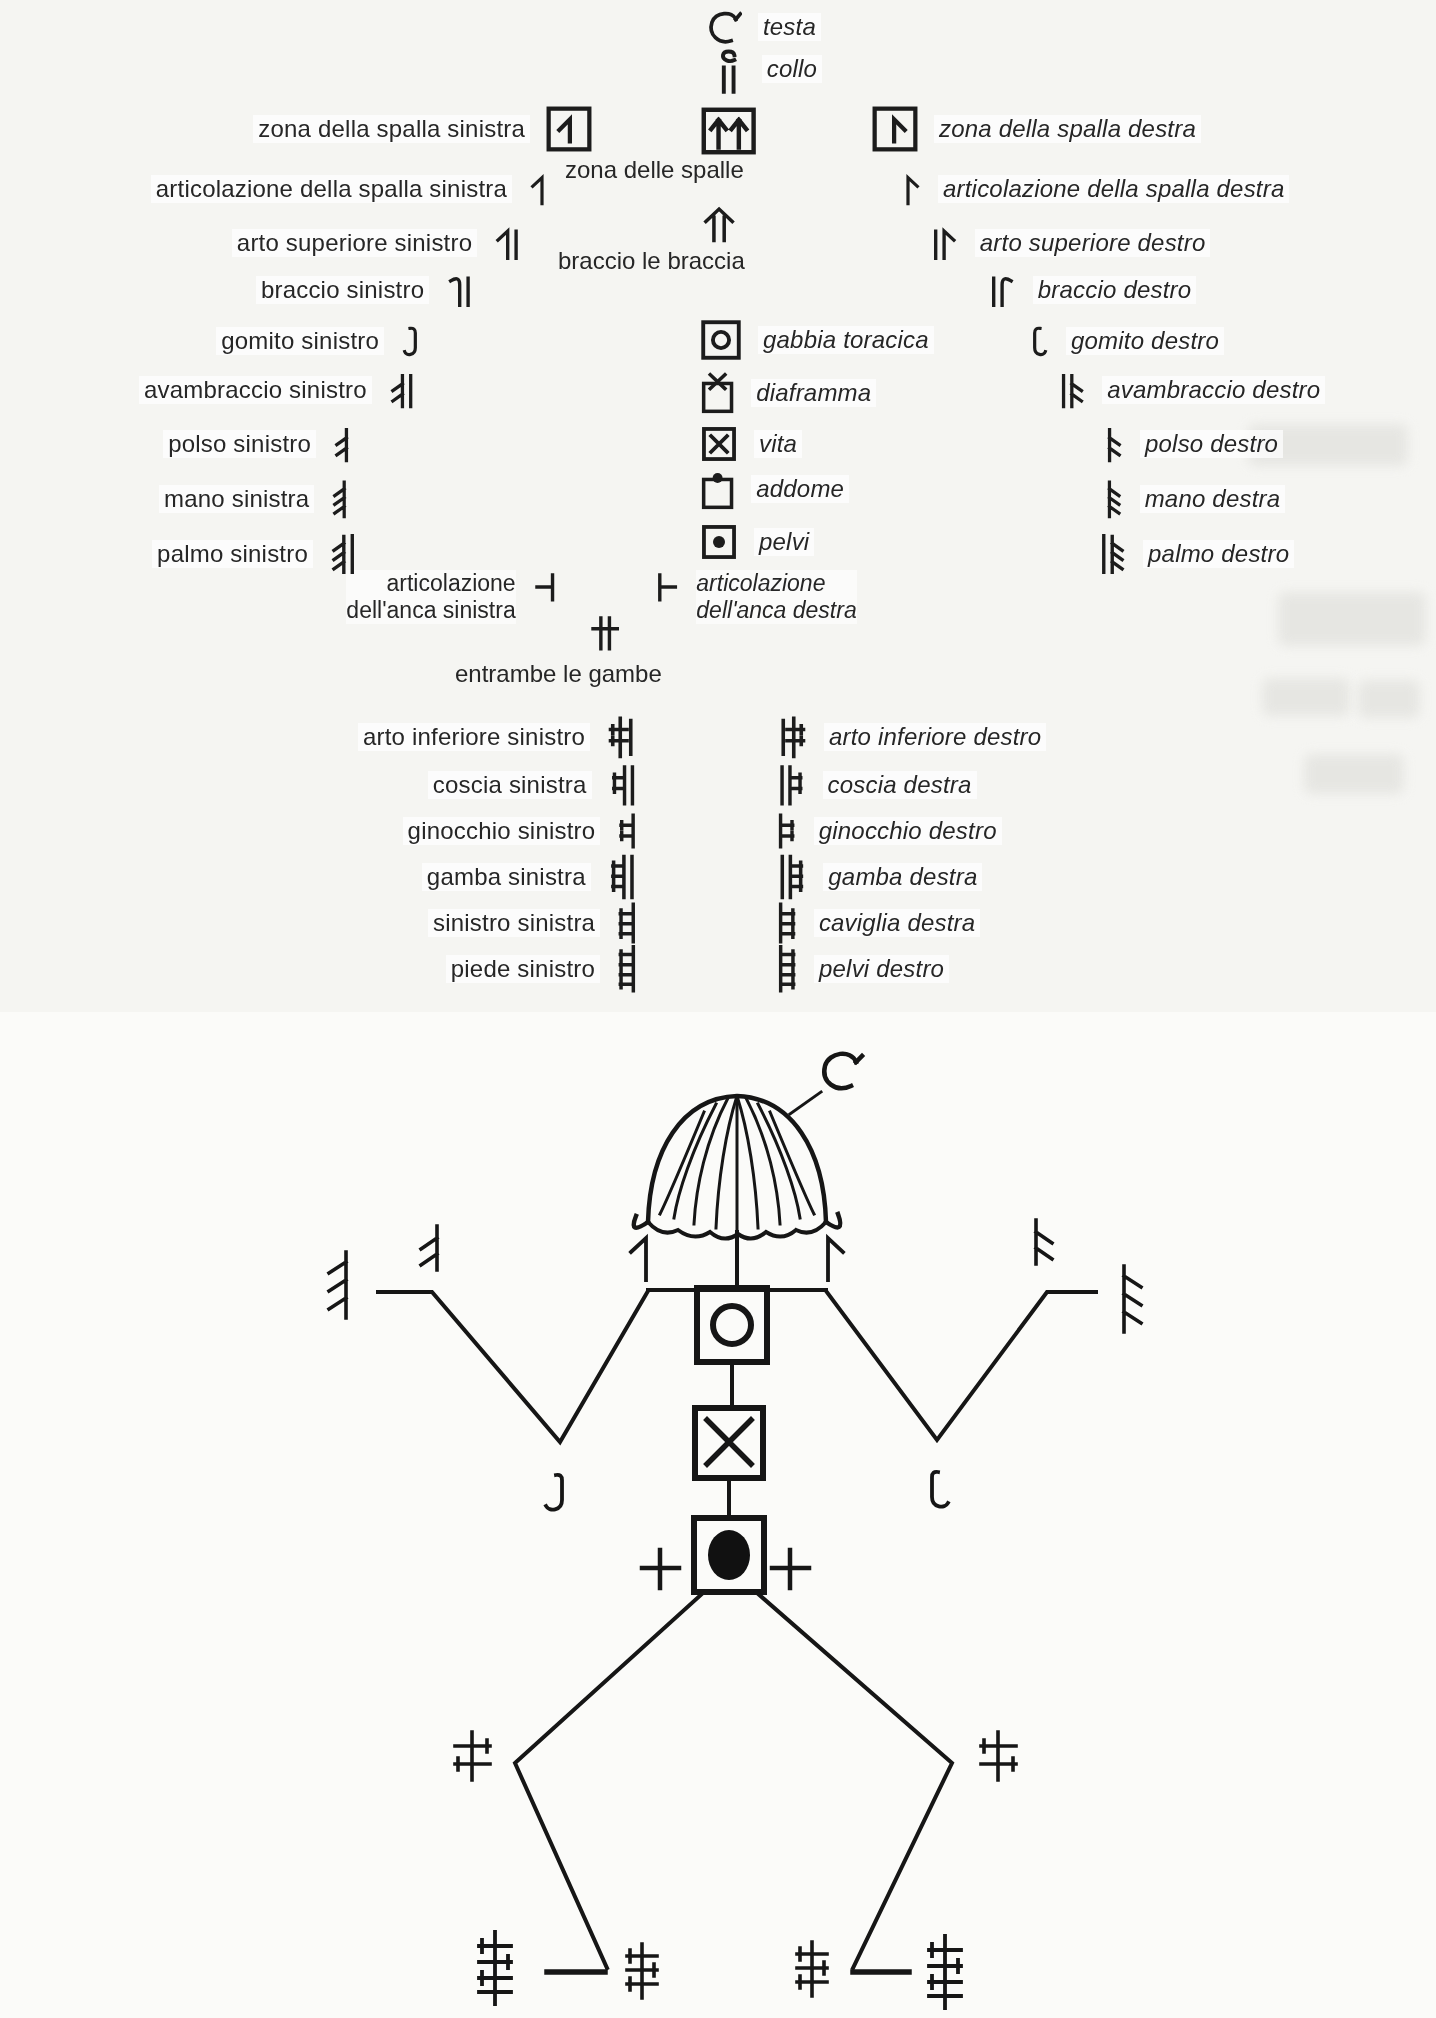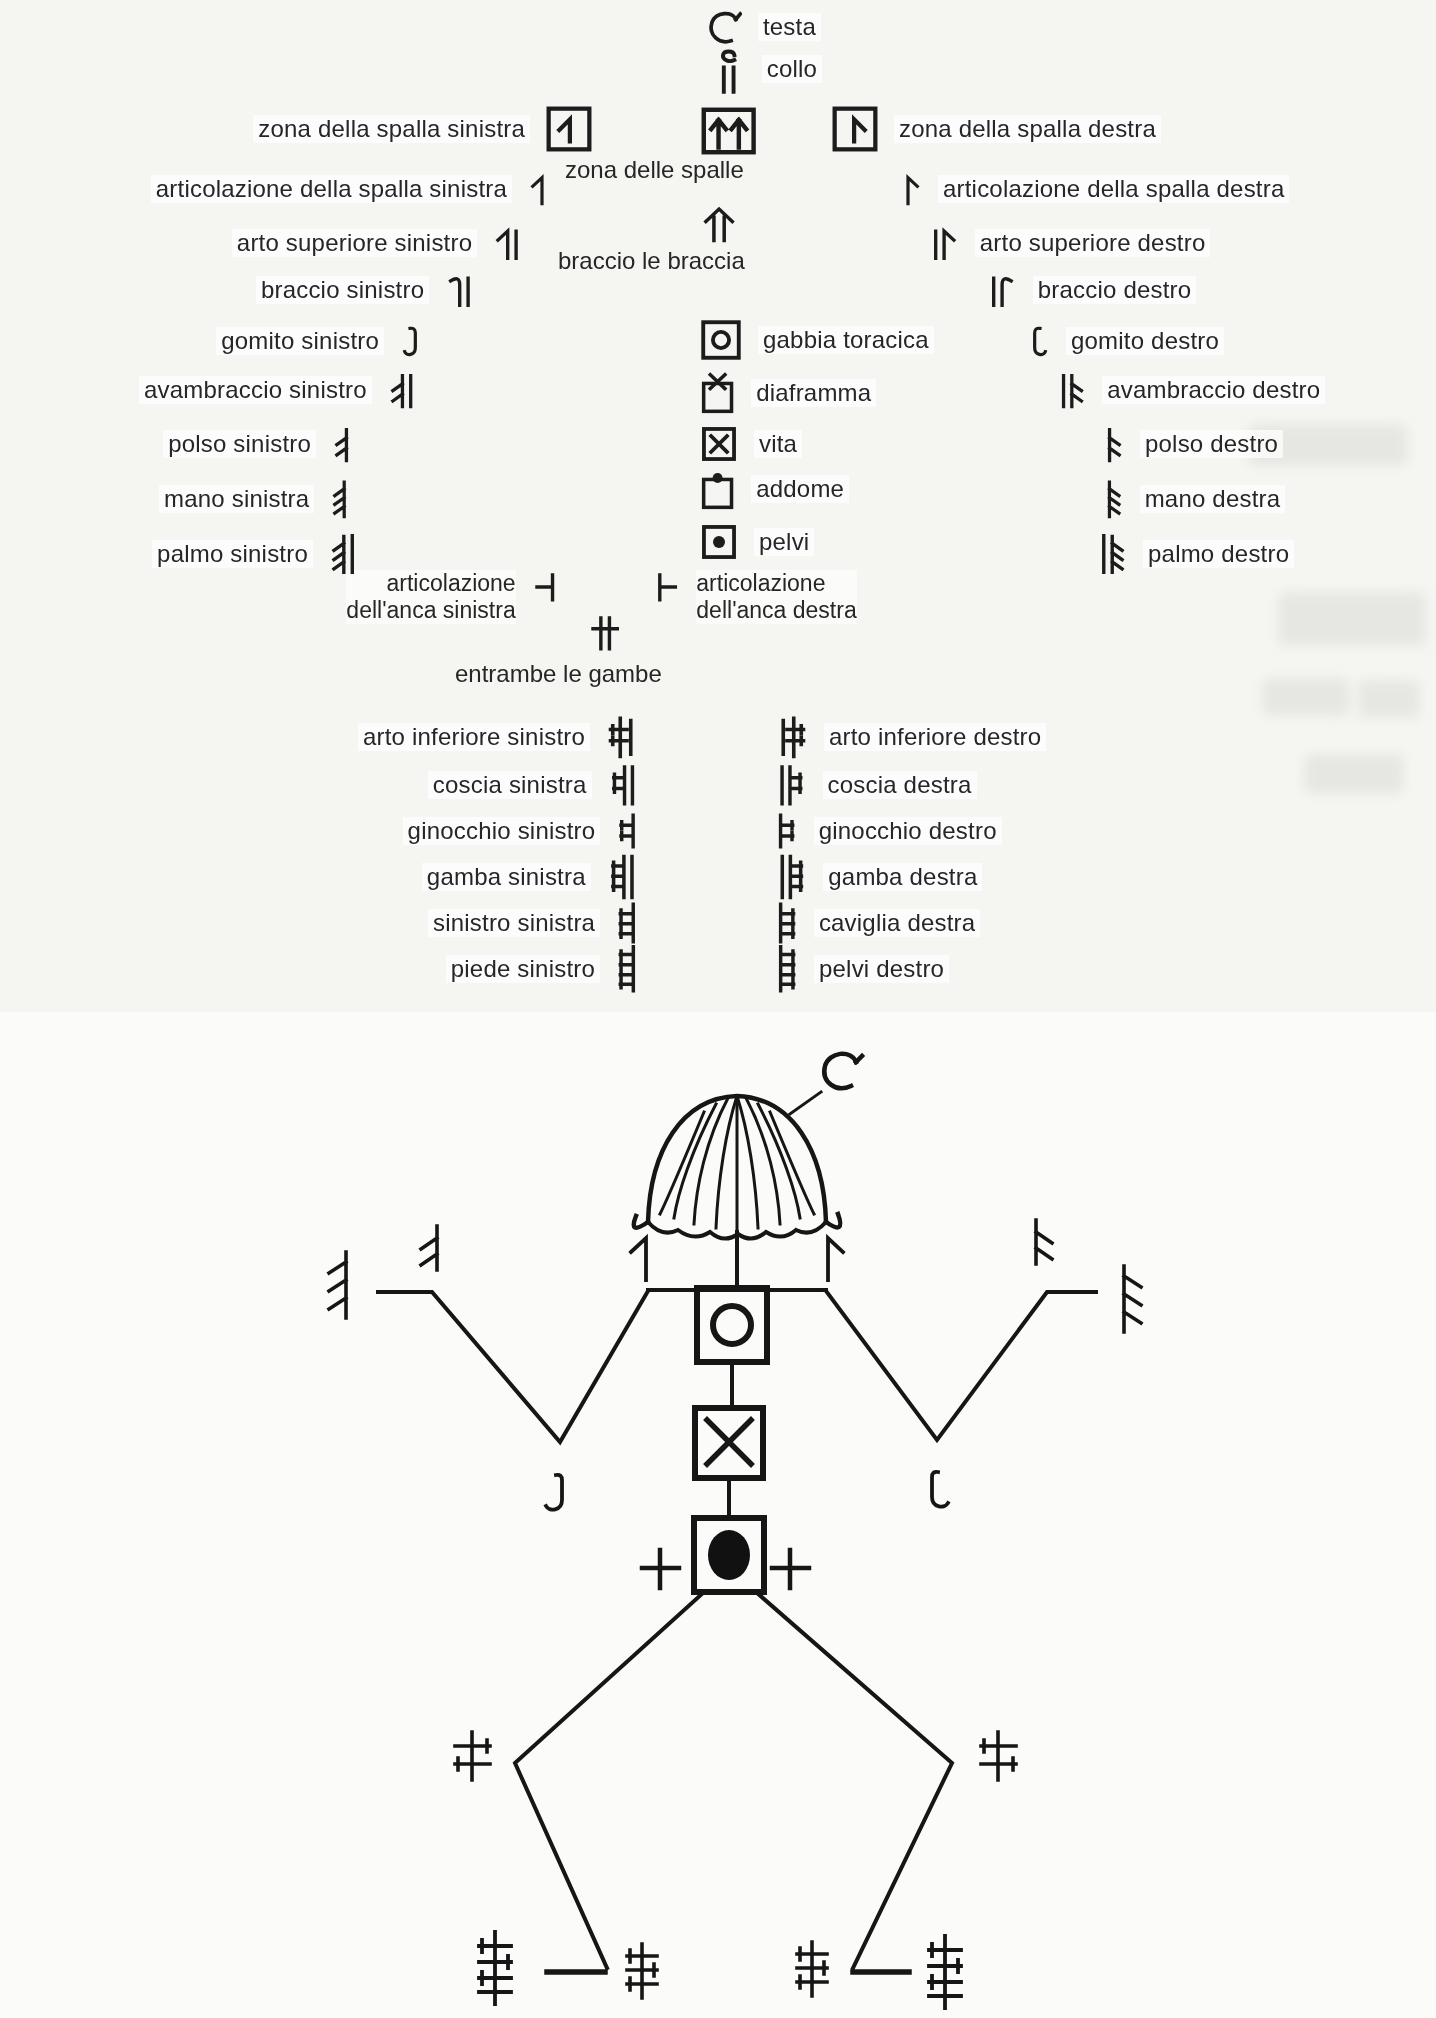--- a/index.html
+++ b/index.html
@@ -2,21 +2,21 @@
 <html><head>
 <meta charset="utf-8">
 <style>
   html,body{margin:0;padding:0;background:#e9e9e7;}
   .canvas{position:relative;width:1436px;height:2018px;background:#f5f5f2;overflow:hidden;
           font-family:"Liberation Sans",sans-serif;color:#222;}
   .figure-bg{position:absolute;left:0;top:1012px;width:1436px;height:1006px;background:#fbfbf9;}
   .blob{position:absolute;background:#e4e4e0;filter:blur(6px);border-radius:8px;opacity:.85;}
   .row{position:absolute;display:flex;align-items:center;gap:16px;height:50px;}
   .rowR{justify-content:flex-end;left:0;}
-  .rowL{justify-content:flex-start;}
+  .rowL{justify-content:flex-start;font-style:italic;}
   .lbl{font-size:24px;letter-spacing:.2px;color:#262626;background:rgba(255,255,255,.72);
        padding:0 5px;white-space:nowrap;}
   .lbl-center{position:absolute;text-align:left;font-size:24px;color:#262626;white-space:nowrap;}
   .hiplbl{font-size:23px;line-height:27px;color:#262626;background:rgba(255,255,255,.6);margin-top:20px;}
   .hiplbl.right{text-align:right;}
   .hiplbl.left{text-align:left;}
   .sym{display:inline-flex;align-items:center;justify-content:center;}
   .sym svg{display:block;}
   .sym path,.sym rect,.sym circle{fill:none;stroke:#1c1c1c;stroke-width:2.4;
        stroke-linecap:square;stroke-linejoin:miter;}
@@ -214,21 +214,21 @@
   </div>
   <div class="row rowR" style="top:529px;width:360px">
     <span class="lbl">palmo sinistro</span>
     <span class="sym">
         <svg viewBox="0 0 22 34" style="height:48px" width="31.058823529411764">
           <path d="M10.5,4.5 V30 M10.5,9.5 L3.5,14.5 M10.5,16 L3.5,21 M10.5,22.5 L3.5,27.5 M16.5,4 V30"></path>
         </svg>
       </span>
   </div>
 
-  <div class="row rowL" style="left:832px;top:104px">
+  <div class="row rowL" style="left:872px;top:104px">
     <span class="sym">
         <svg viewBox="0 0 26 26" style="height:46px" width="46">
           <g transform="translate(26,0) scale(-1,1)">
             <rect x="1.5" y="1.5" width="23" height="23" stroke-width="2.6"></rect>
             <path d="M7.5,13.5 L13.5,7.5 V20"></path>
           </g>
         </svg>
       </span>
     <span class="lbl">zona della spalla destra</span>
   </div>

